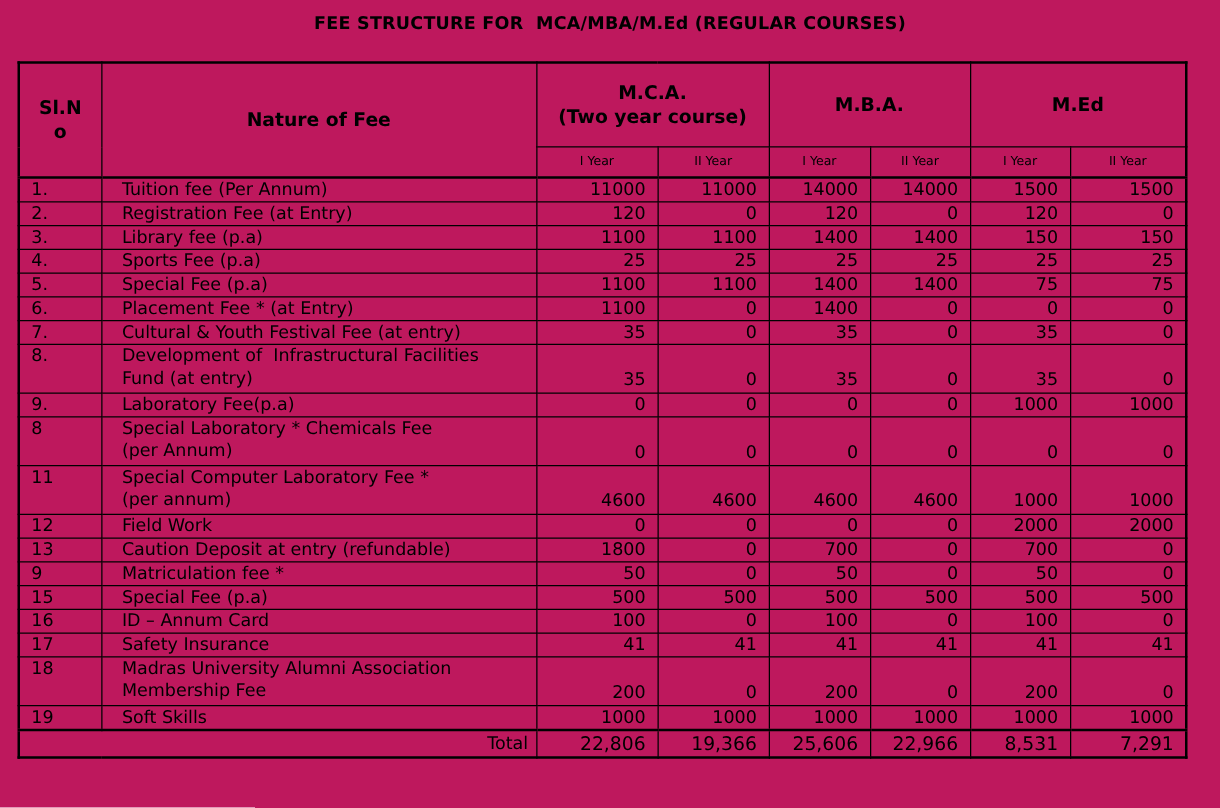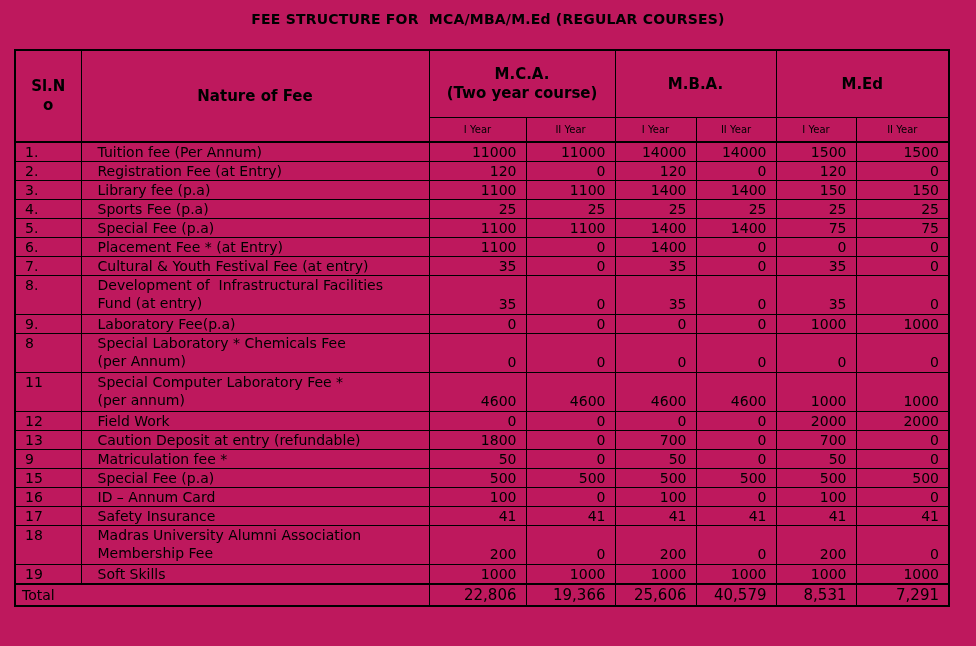--- a/index.html
+++ b/index.html
@@ -76,21 +76,21 @@
   .fee-table td.fee { text-align: left; padding-left: 16px; white-space: pre-wrap; }
   .fee-table td.num { text-align: right; padding-right: 9px; }
   .fee-table tr.tall td.sl,
   .fee-table tr.tall td.fee { vertical-align: top; }
   .fee-table tr.tall td.num { vertical-align: bottom; padding-bottom: 1px; }
   
   .fee-table tr.total-row td {
     border-top: 2px solid #000;
     height: 20px;
   }
-  .fee-table td.total-label { text-align: left; }
+  .fee-table td.total-label { text-align: right; }
   .fee-table tr.total-row td.num { font-weight: normal; font-size: 15px; }
   
   .footnote {
     margin: 5px 0 0 45px;
     width: 895px;
     font-weight: bold;
     font-size: 13.5px;
     line-height: 17px;
     white-space: pre-wrap;
   }
@@ -328,21 +328,21 @@
           <td class="num">1000</td>
           <td class="num">1000</td>
         </tr>
       </tbody>
     <tbody>
       <tr class="total-row">
         <td class="total-label" colspan="2">Total</td>
         <td class="num">22,806</td>
         <td class="num">19,366</td>
         <td class="num">25,606</td>
-        <td class="num">40,579</td>
+        <td class="num">22,966</td>
         <td class="num">8,531</td>
         <td class="num">7,291</td>
       </tr>
     </tbody>
   </table>
 
   <div class="footnote">
     
     
   </div>

